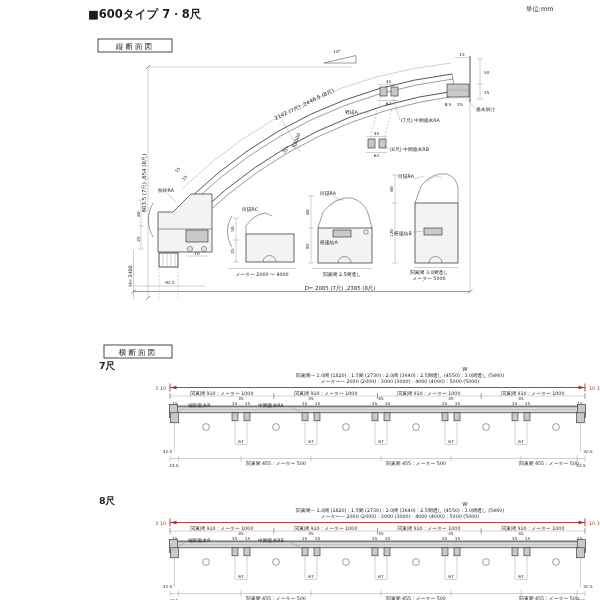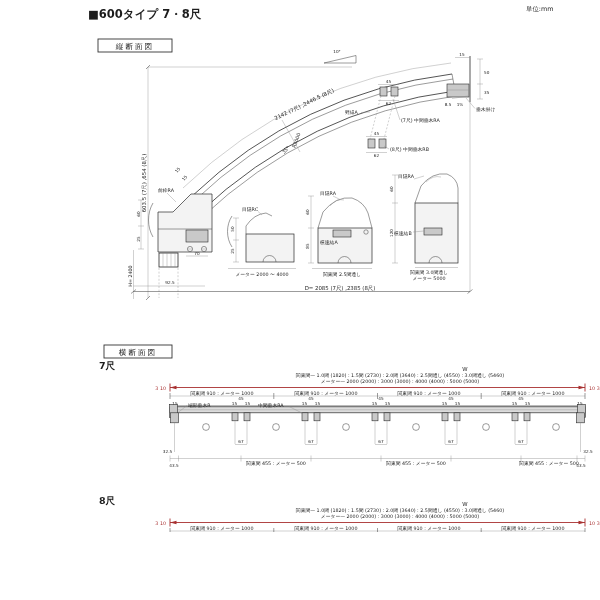--- a/index.html
+++ b/index.html
@@ -1,16 +1,16 @@
 <!DOCTYPE html>
 <html><head>
 <meta charset="utf-8">
 <style>
   html,body{margin:0;padding:0;background:#fff;}
-  #page{position:relative;width:600px;height:532px;background:#fff;overflow:hidden;}
+  #page{position:relative;width:600px;height:600px;background:#fff;overflow:hidden;}
   svg text{font-family:"DejaVu Sans",sans-serif;fill:#1d1d1d;}
   .t4{font-size:4.2px;}
   .t45{font-size:4.8px;}
   .t5{font-size:5.4px;}
   .t6{font-size:6.4px;}
   .t7{font-size:7.6px;}
   .t9{font-size:9.5px;font-weight:bold;}
   .t11{font-size:11.5px;font-weight:bold;}
   .mid{text-anchor:middle;}
   .end{text-anchor:end;}

